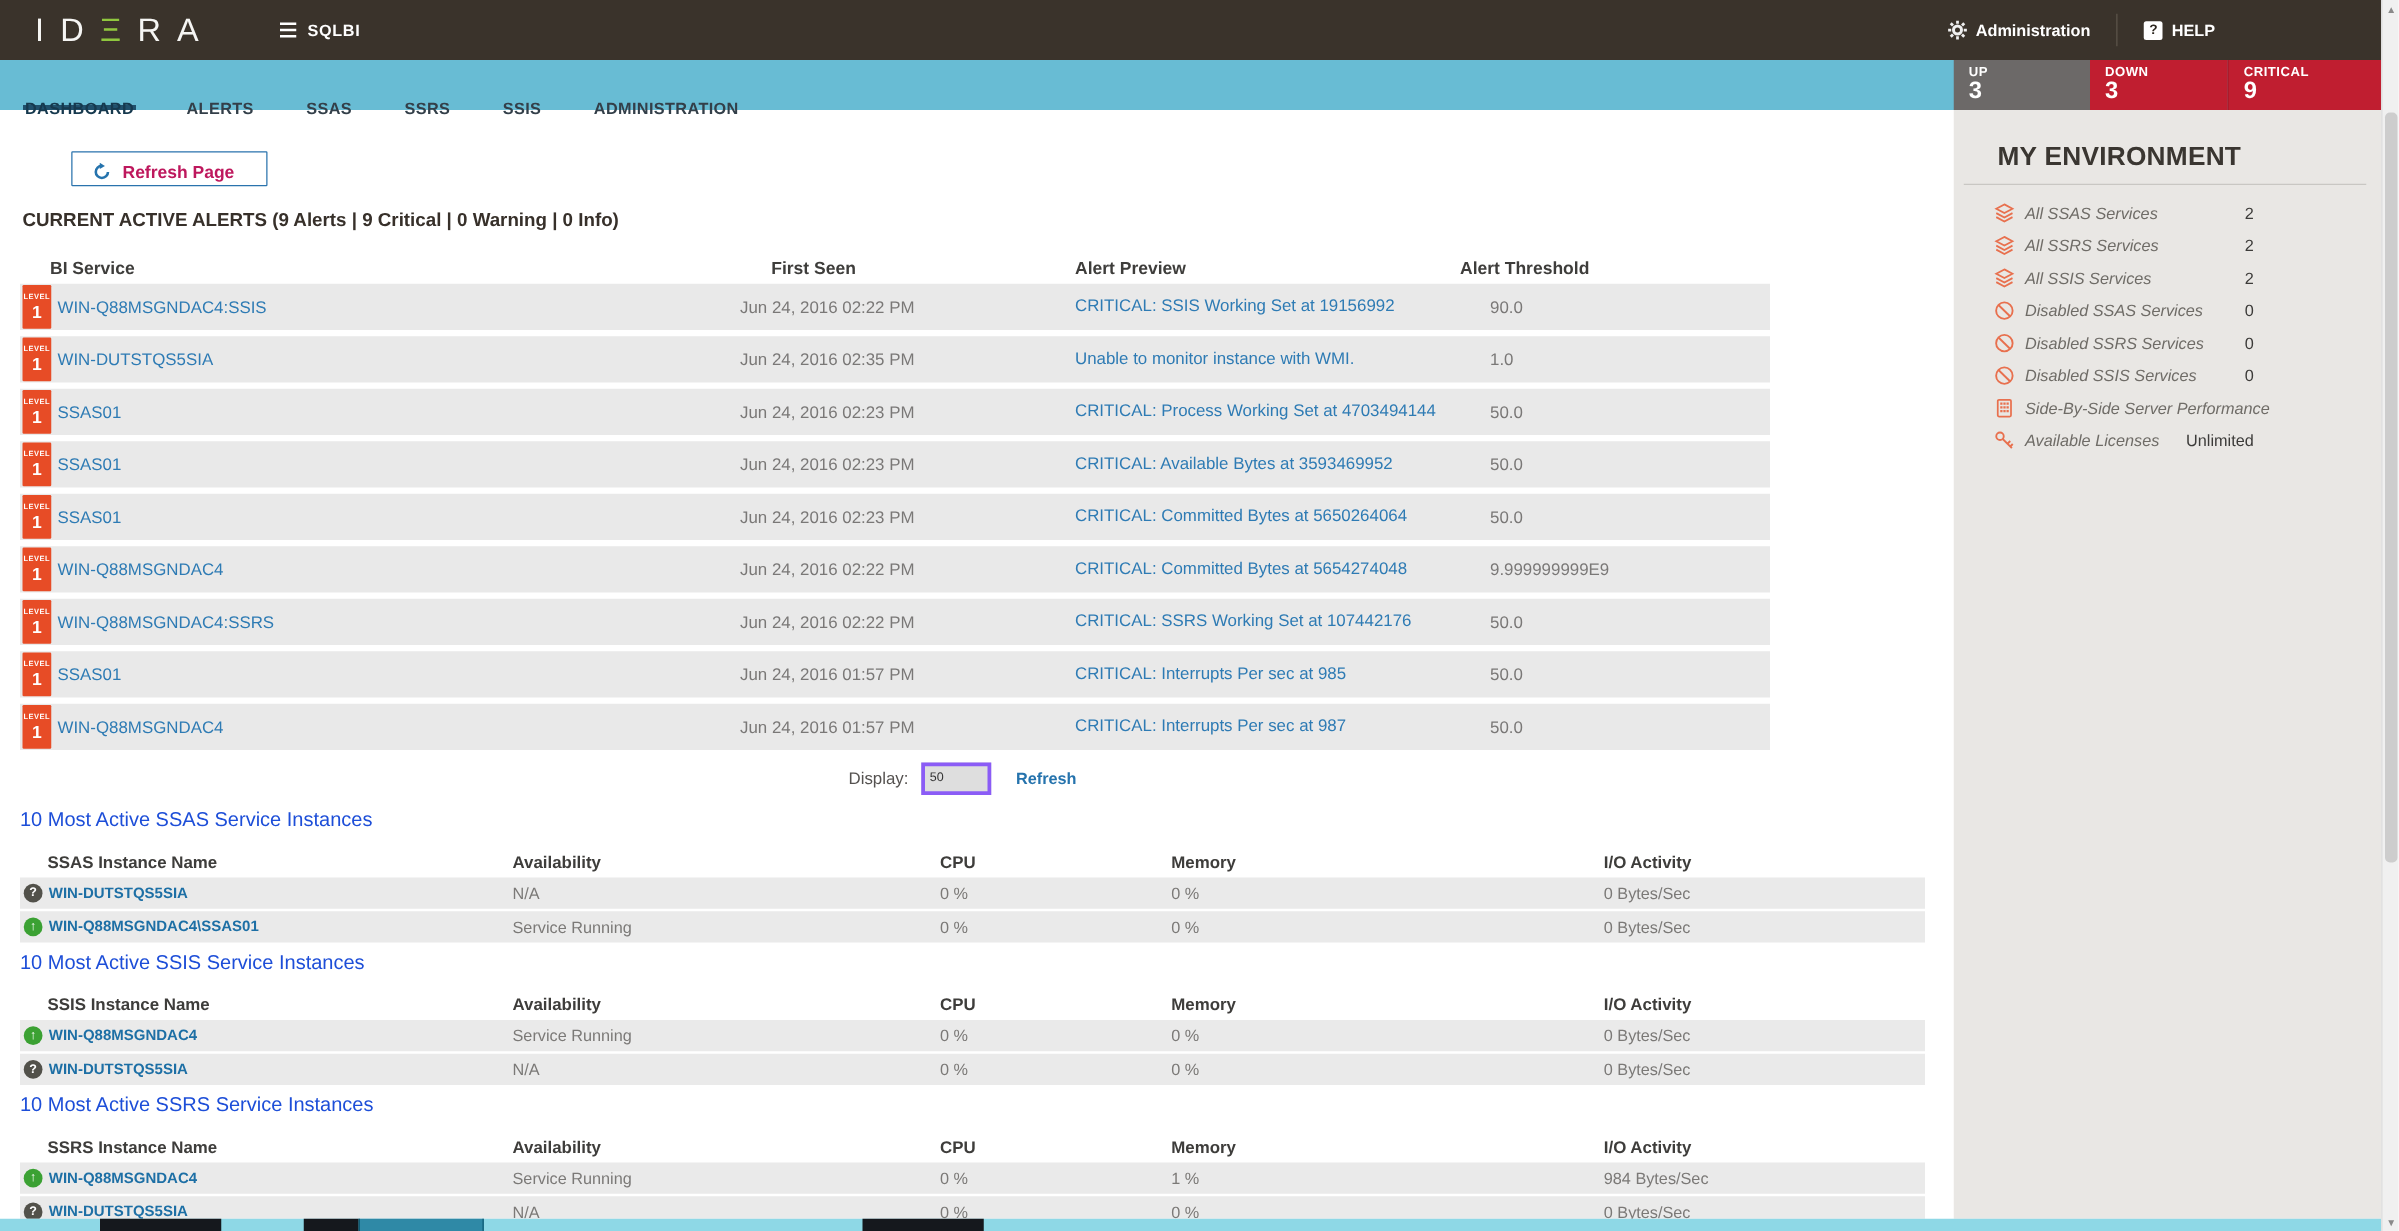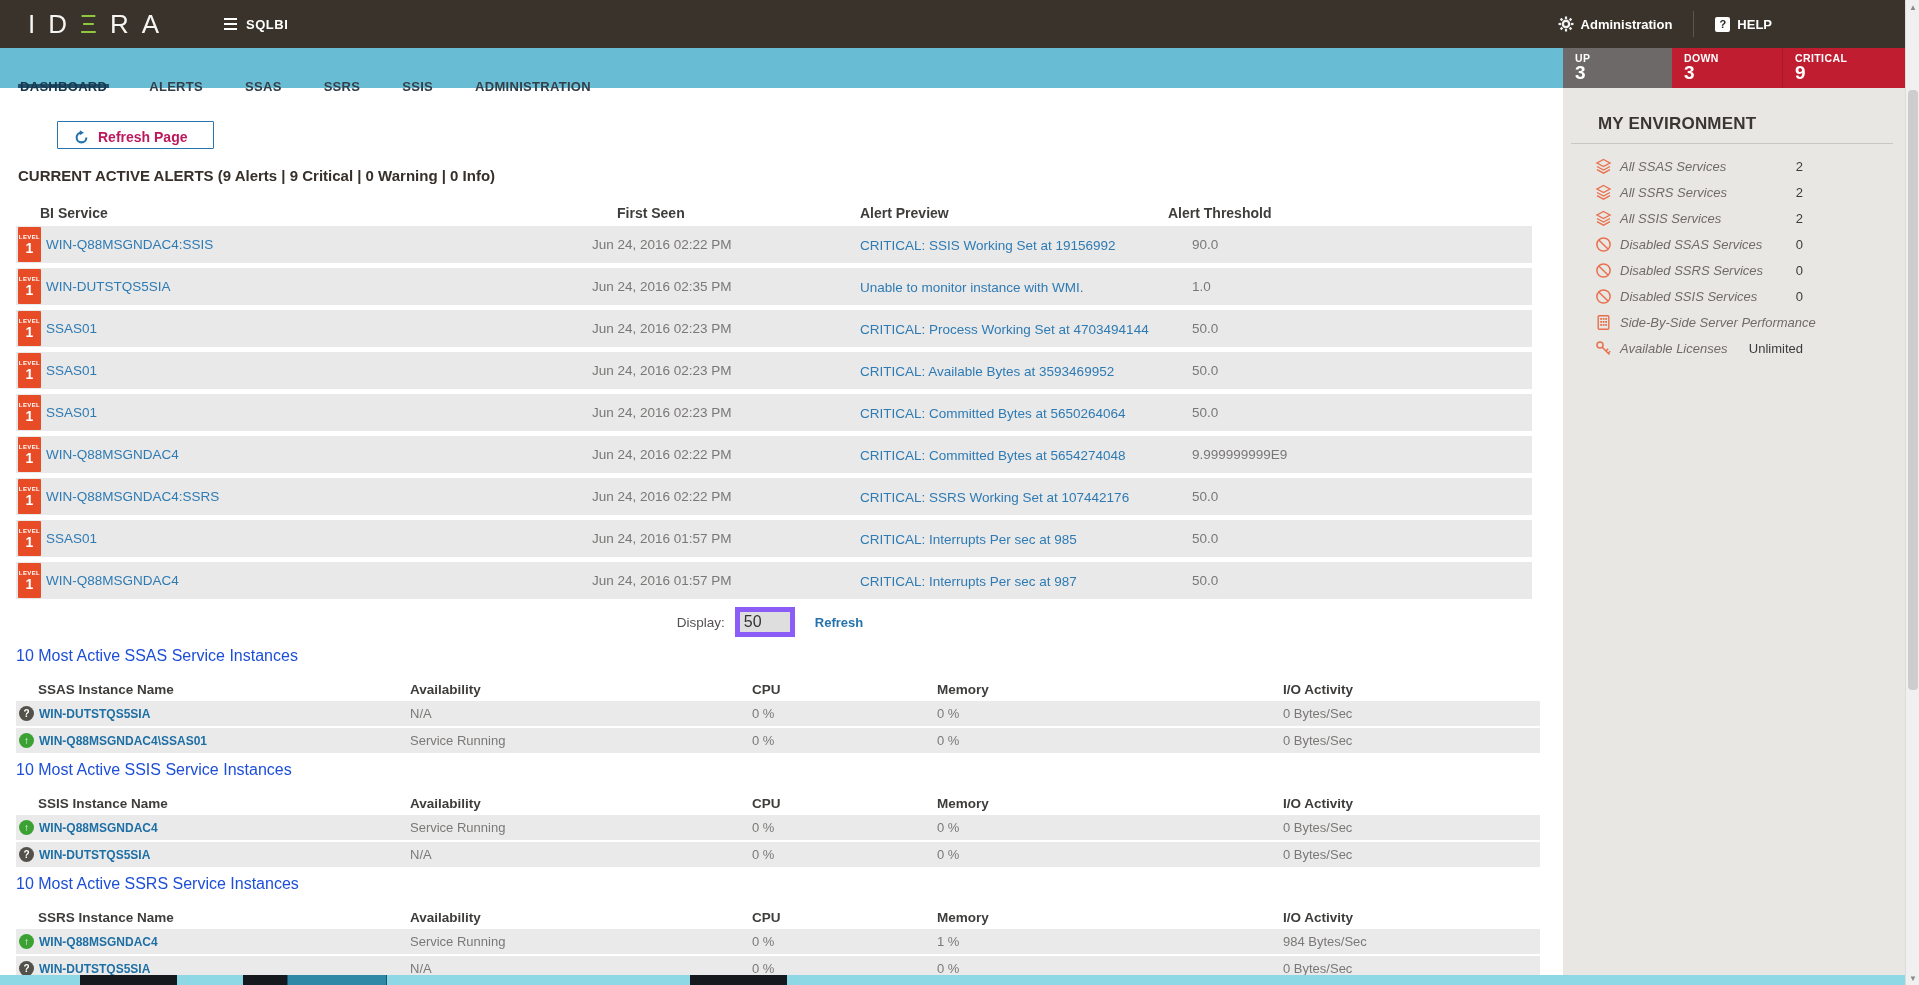--- a/index.html
+++ b/index.html
@@ -43,63 +43,63 @@
   .content-wrap{display:flex;height:887px;}
   .main{width:1563px;overflow:hidden;}
   
   .refresh-page-btn{
     margin:33px 0 0 57px;display:inline-flex;align-items:center;gap:9px;
     border:1px solid #2a73ad;background:#fff;color:#be185d;font-weight:bold;font-size:14px;
     padding:7px 26px 3px 16px;cursor:pointer;border-radius:1px;
   }
   .alerts-title{margin:18px 0 0 18px;font-size:15px;font-weight:bold;color:#37302a;}
   
-  .alerts-table{margin:0 0 0 16px;width:1516px;}
+  .alerts-table{margin:0 0 0 16px;width:1400px;}
   .alerts-header,.alert-row{display:grid;grid-template-columns:576px 266px 310px 1fr;align-items:center;}
   .alerts-header{height:26px;margin-top:16px;font-size:14px;font-weight:bold;color:#3e3d3b;}
   .alerts-header .h1{padding-left:24px;}
   .alerts-header .h2{padding-left:25px;}
   .alerts-header .h3{padding-left:2px;}
   .alert-row{height:37px;margin-bottom:5px;background:#e9e9e9;}
   .cell-service{display:flex;align-items:center;padding-left:2px;}
   .level-badge{width:23px;height:35px;background:#e74c26;color:#fff;border-radius:1px;
     display:flex;flex-direction:column;align-items:center;justify-content:center;flex:none;}
   .level-badge .lv-word{font-size:6px;letter-spacing:.4px;font-weight:bold;line-height:7px;}
   .level-badge .lv-num{font-size:14px;font-weight:bold;line-height:14px;}
   .service-link{margin-left:5px;color:#2e7bb4;font-size:13.5px;cursor:pointer;text-decoration:none;}
   .cell-seen{color:#7a7877;font-size:13.5px;}
   .cell-preview{padding-left:2px;}
   .preview-link{color:#2e7bb4;font-size:13.5px;cursor:pointer;text-decoration:none;}
   .cell-threshold{padding-left:24px;color:#7a7877;font-size:13.5px;}
   
   .display-bar{width:1540px;margin-top:12px;height:22px;display:flex;align-items:center;justify-content:center;}
   .display-label{font-size:13.5px;color:#555250;}
-  .display-input{width:44px;height:18px;margin-left:10px;background:#dedede;border:5px solid #8b5cf6;
-    font-size:16px;padding-left:4px;font-family:inherit;color:#333;}
+  .display-input{width:44px;height:18px;margin-left:10px;background:#dedede;border:3px solid #8b5cf6;
+    font-size:10px;padding-left:4px;font-family:inherit;color:#333;}
   .display-refresh{margin-left:20px;color:#2573ad;font-size:13px;font-weight:bold;cursor:pointer;}
   
   .inst-title{margin:14px 0 0 16px;font-size:16px;color:#1d4ed8;}
   .inst-title.tight{margin-top:8px;}
   .inst-table{margin-left:16px;width:1524px;}
   .inst-header,.inst-row{display:grid;grid-template-columns:394px 342px 185px 346px 1fr;align-items:center;}
   .inst-header{height:24px;margin-top:12px;font-size:13.5px;font-weight:bold;color:#3e3d3b;}
   .inst-header .h1{padding-left:22px;}
   .inst-row{height:25px;margin-bottom:2px;background:#eaeaea;}
   .cell-name{display:flex;align-items:center;}
   .status-dot{width:15px;height:15px;border-radius:50%;margin-left:3px;flex:none;color:#fff;
     display:flex;align-items:center;justify-content:center;font-size:10px;font-weight:bold;}
   .st-up{background:#3ba133;}
   .st-up::after{content:"\2191";}
   .st-unknown{background:#52514a;}
   .st-unknown::after{content:"?";}
   .inst-link{margin-left:5px;color:#1d6fa5;font-size:12px;font-weight:bold;cursor:pointer;text-decoration:none;}
   .inst-val{color:#7b7977;font-size:13px;}
   
   .env-panel{width:342px;background:#e9e7e4;box-sizing:border-box;}
-  .env-title{margin:26px 0 0 35px;font-size:17px;font-weight:bold;color:#3a3631;letter-spacing:.2px;}
+  .env-title{margin:26px 0 0 35px;font-size:21px;font-weight:bold;color:#3a3631;letter-spacing:.2px;}
   .env-rule{border-bottom:1px solid #c9c7c3;margin:9px 12px 9px 8px;}
   .env-list{margin-left:32px;padding-right:102px;}
   .env-item{height:26px;display:flex;align-items:center;cursor:pointer;}
   .env-icon{width:17px;height:17px;flex:none;}
   .env-label{margin-left:8px;font-style:italic;font-size:13px;color:#6f6c67;flex:1;white-space:nowrap;}
   .env-value{font-size:13px;color:#3c3b39;margin-left:6px;}
   
   .v-scrollbar{position:absolute;right:0;top:0;width:14px;height:985px;background:#f0f0f0;
     border-left:1px solid #dcdcdc;box-sizing:border-box;}
   .scroll-arrow{width:14px;height:14px;display:flex;align-items:center;justify-content:center;

